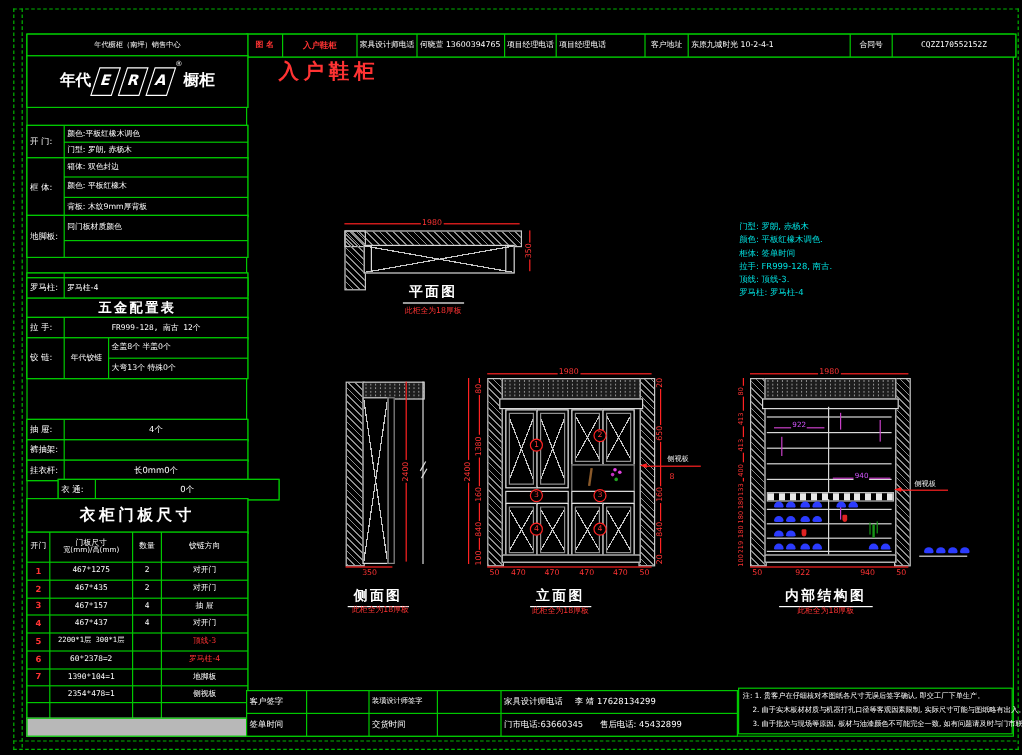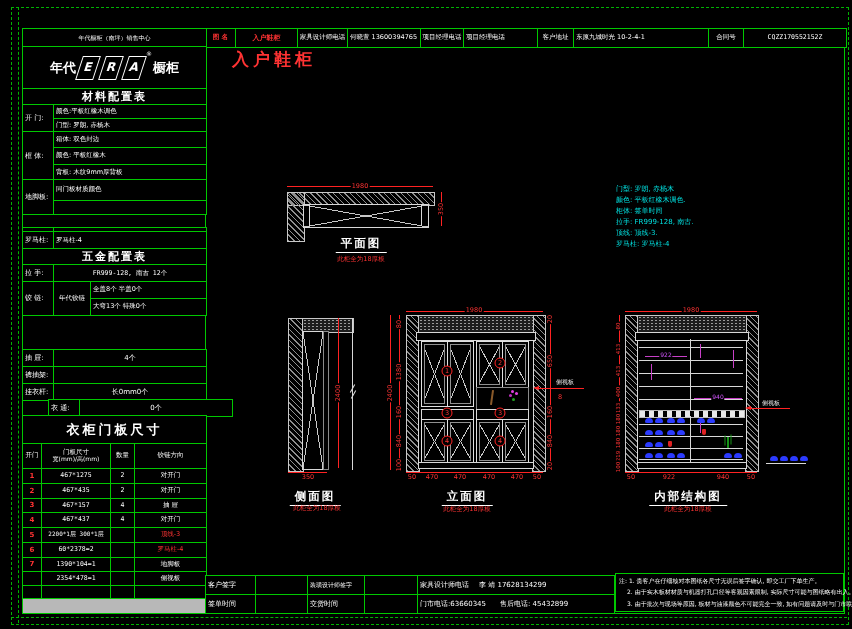--- a/index.html
+++ b/index.html
@@ -96,23 +96,20 @@
   <div class="abs grid" style="left:22px;top:46px;width:183px;height:42px;grid-template-columns:1fr;">
     <div class="c cc" style="gap:1px;">
       <span style="font-size:13px;font-weight:bold;">年代</span>
       <span class="logo-par">E</span>
       <span class="logo-par">R</span>
       <span class="logo-par">A</span>
       <span style="font-size:6px;align-self:flex-start;margin-top:4px;">®</span>
       <span style="font-size:13px;font-weight:bold;">橱柜</span>
     </div>
   </div>
-  <div class="abs grid" style="left:22px;top:88px;width:183px;height:16px;grid-template-columns:1fr;">
-    <div class="c title-c">材料配置表</div>
-  </div>
 
   <div class="abs grid" style="left:22px;top:104px;width:183px;height:27px;grid-template-columns:30px 1fr;">
     <div class="c" style="grid-row:1/3;">开  门:</div>
     <div class="c" style="font-size:6.5px;">颜色:平板红橡木调色</div>
     <div class="c" style="font-size:6.5px;">门型: 罗朗, 赤杨木</div>
   </div>
   <div class="abs grid" style="left:22px;top:131px;width:183px;height:48px;grid-template-columns:30px 1fr;">
     <div class="c" style="grid-row:1/4;">框  体:</div>
     <div class="c" style="font-size:6.5px;">箱体: 双色封边</div>
     <div class="c" style="font-size:6.5px;">颜色: 平板红橡木</div>

